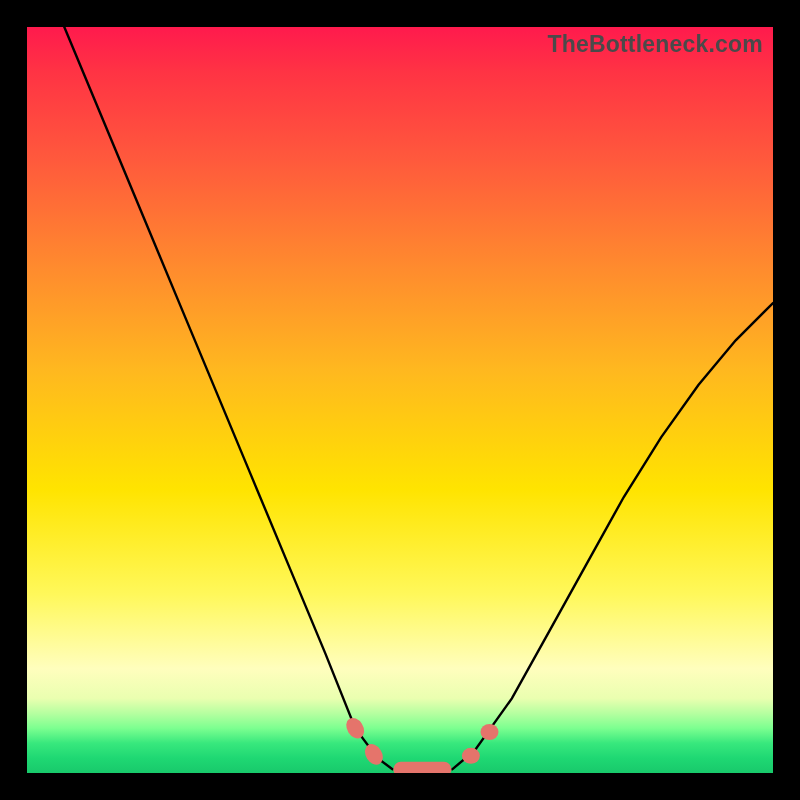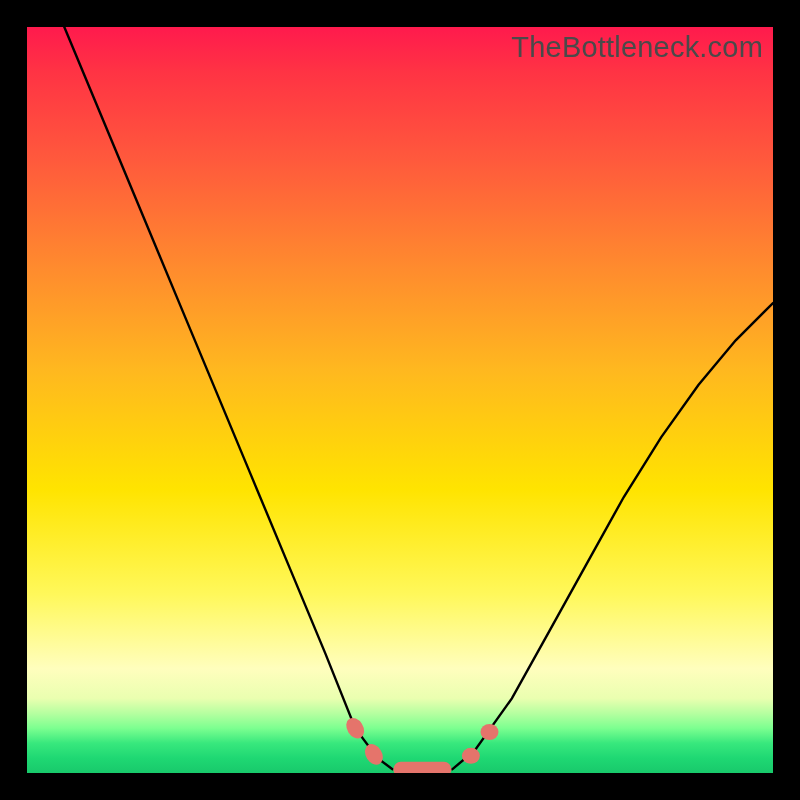--- a/index.html
+++ b/index.html
@@ -32,22 +32,22 @@
       #38e87d 96%,
       #1fd873 98%,
       #18c96b 100%
     );
   }
   .watermark {
     position: absolute;
     top: 4px;
     right: 10px;
     color: #4a4a4a;
-    font-size: 29px;
-    font-weight: 400;
+    font-size: 23px;
+    font-weight: 700;
     letter-spacing: 0.2px;
     z-index: 5;
   }
   svg.plot {
     position: absolute;
     left: 0;
     top: 0;
     width: 746px;
     height: 746px;
     z-index: 3;

